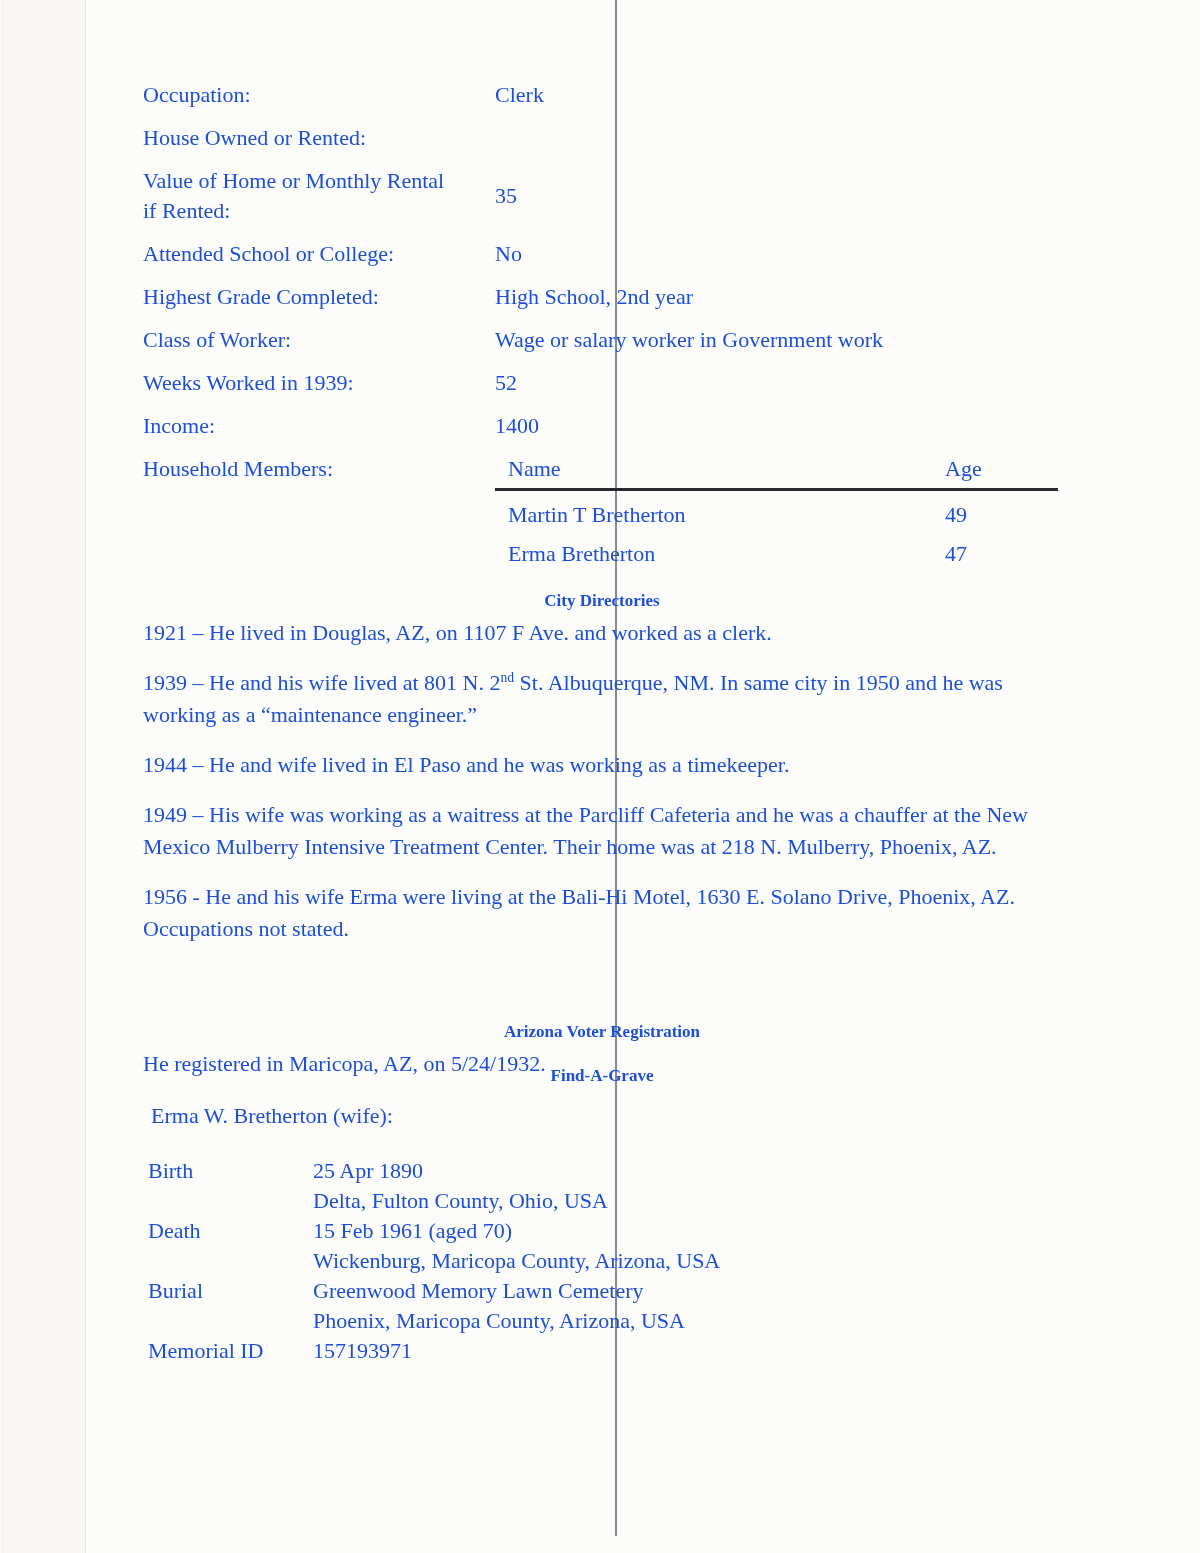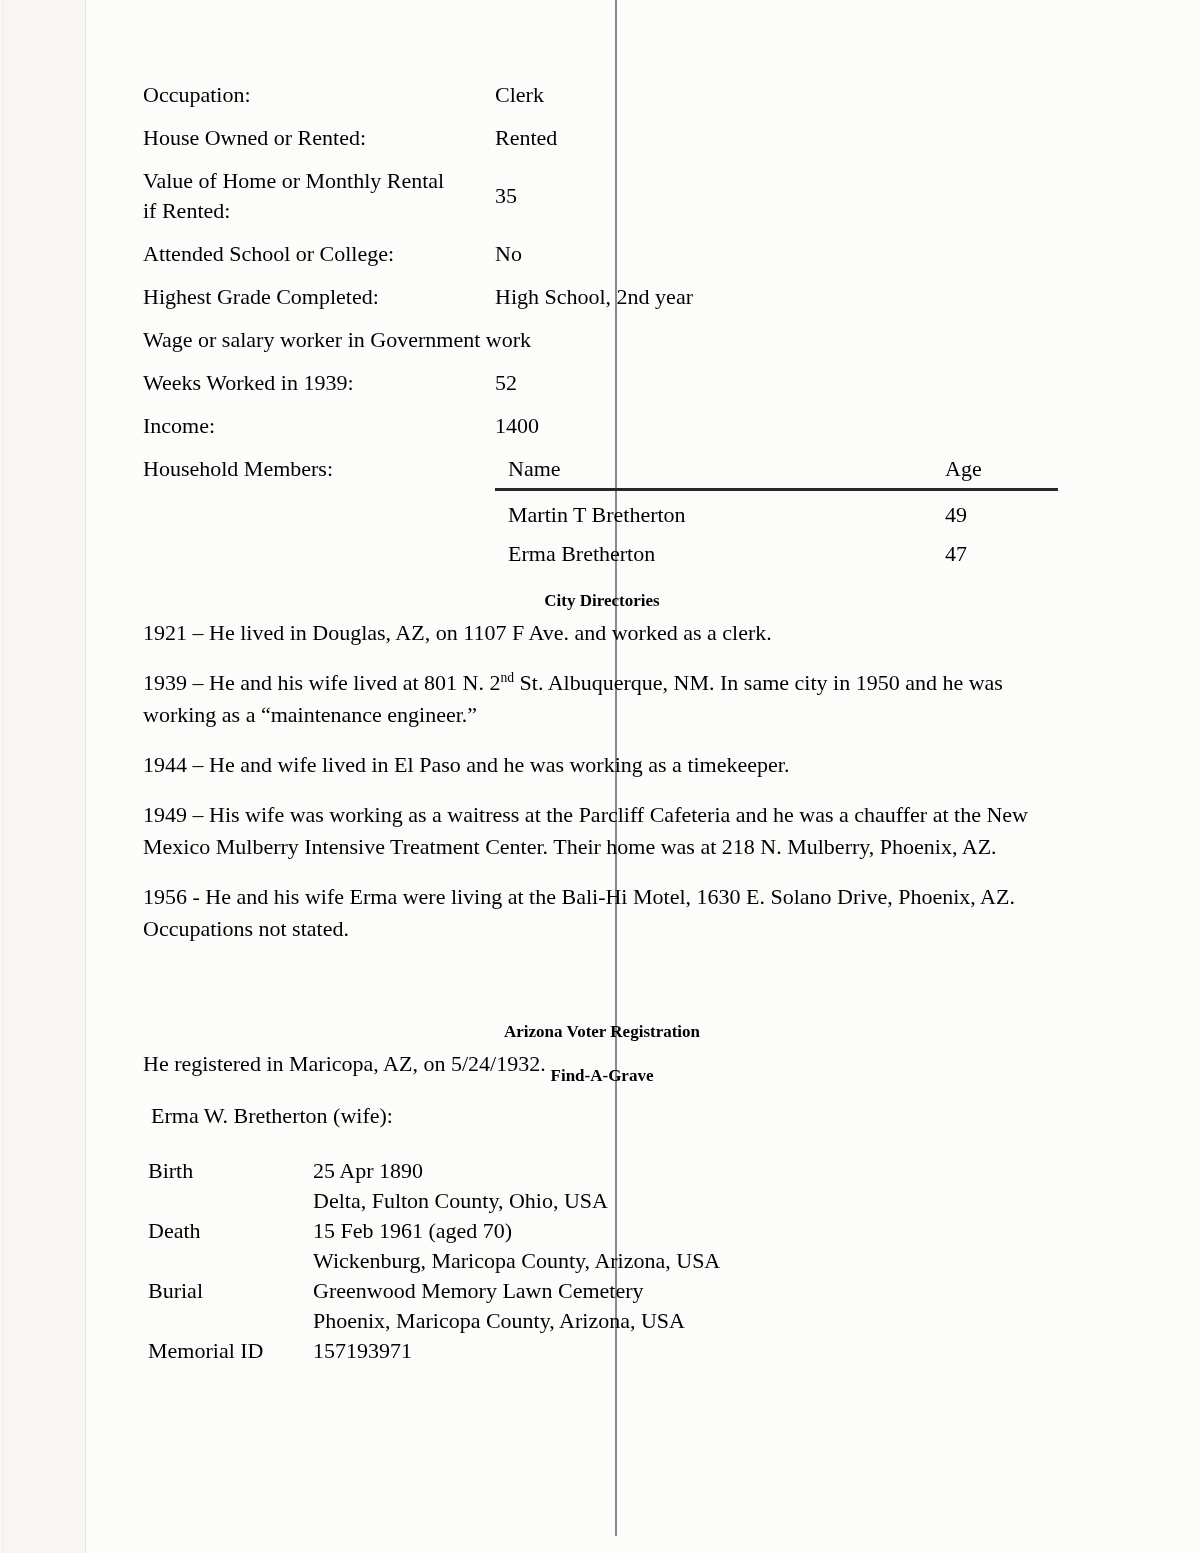--- a/index.html
+++ b/index.html
@@ -1,21 +1,21 @@
 <!DOCTYPE html>
 <html><head>
 <meta charset="utf-8">
 <style>
   html,body{margin:0;padding:0;background:#ffffff;}
   .page{
     position:relative;
     width:1200px;height:1553px;
     background:#fcfcfb;
     font-family:"Liberation Serif","DejaVu Serif",serif;
-    color:#000000;
+    color:#1d4ed8;
     font-size:22px;
     overflow:hidden;
   }
   
   .scan-left-strip{
     position:absolute;left:0;top:0;width:85px;height:100%;
     background:#f8f7f5;border-right:1px solid #e6e4e0;
   }
   .scan-far-edge{
     position:absolute;left:3px;top:0;width:1px;height:100%;
@@ -67,40 +67,40 @@
 
   <div class="census">
 
     <div class="field">
       <div class="field-label">Occupation:</div>
       <div class="field-value">Clerk</div>
     </div>
 
     <div class="field">
       <div class="field-label">House Owned or Rented:</div>
-      <div class="field-value">Rented</div>
     </div>
 
     <div class="field">
       <div class="field-label">Value of Home or Monthly Rental
 if Rented:</div>
       <div class="field-value">35</div>
     </div>
 
     <div class="field">
       <div class="field-label">Attended School or College:</div>
       <div class="field-value">No</div>
     </div>
 
     <div class="field">
       <div class="field-label">Highest Grade Completed:</div>
       <div class="field-value">High School, 2nd year</div>
     </div>
 
     <div class="field">
+      <div class="field-label">Class of Worker:</div>
       <div class="field-value">Wage or salary worker in Government work</div>
     </div>
 
     <div class="field">
       <div class="field-label">Weeks Worked in 1939:</div>
       <div class="field-value">52</div>
     </div>
 
     <div class="field">
       <div class="field-label">Income:</div>

